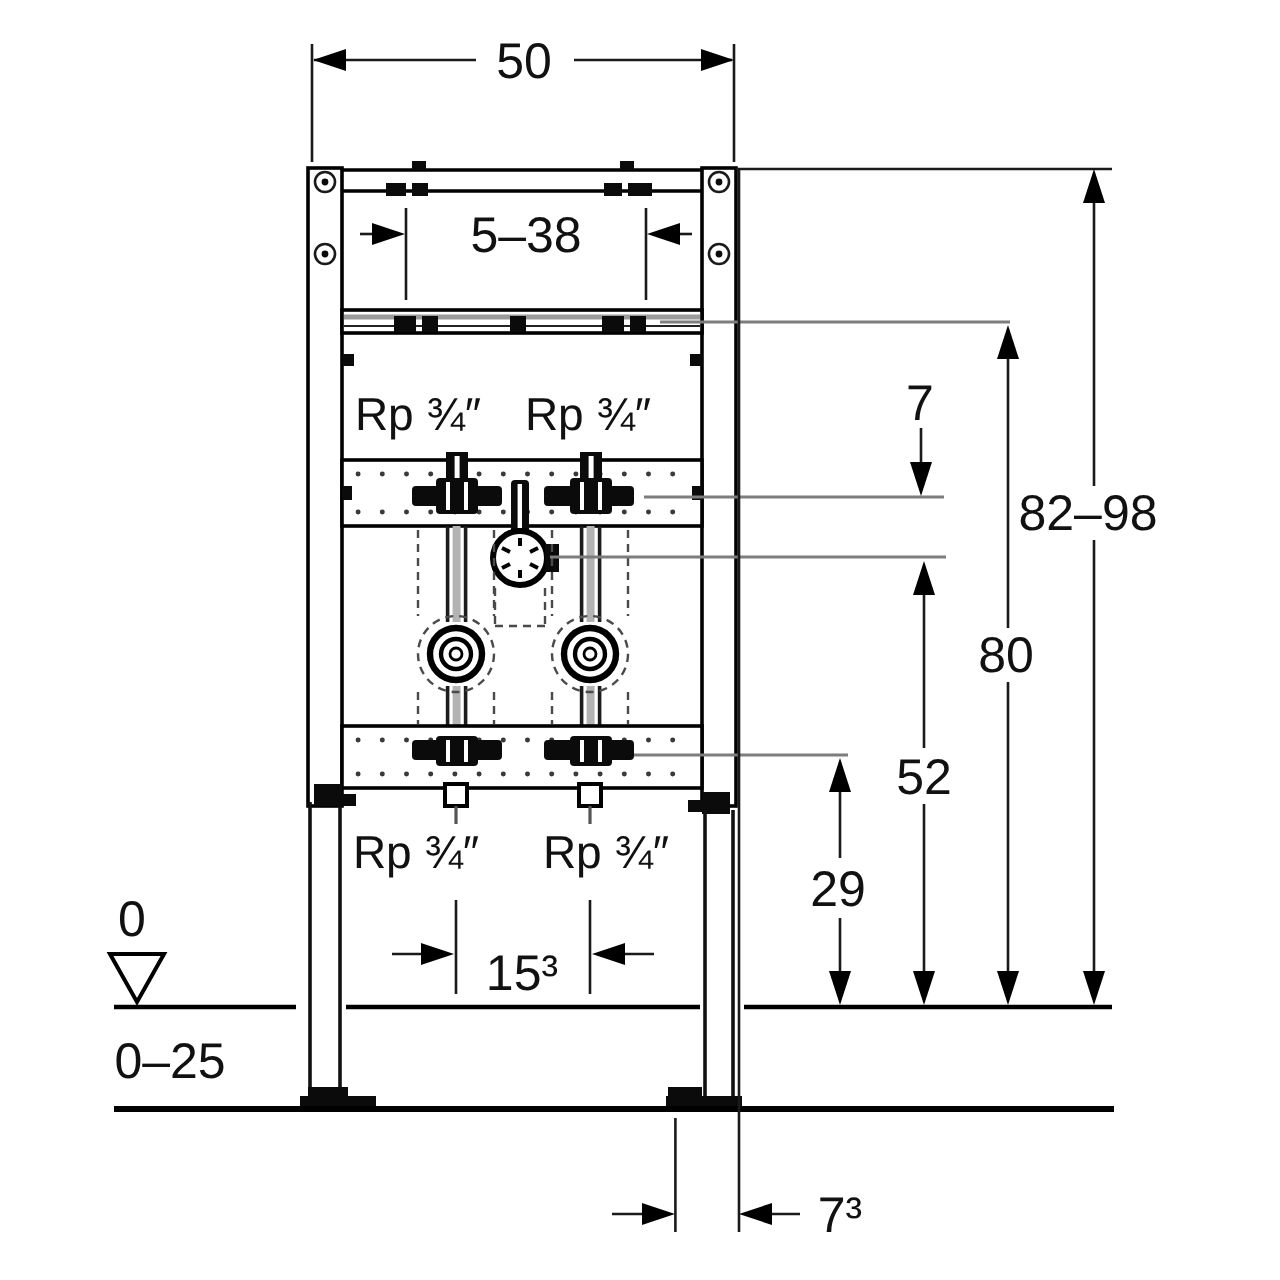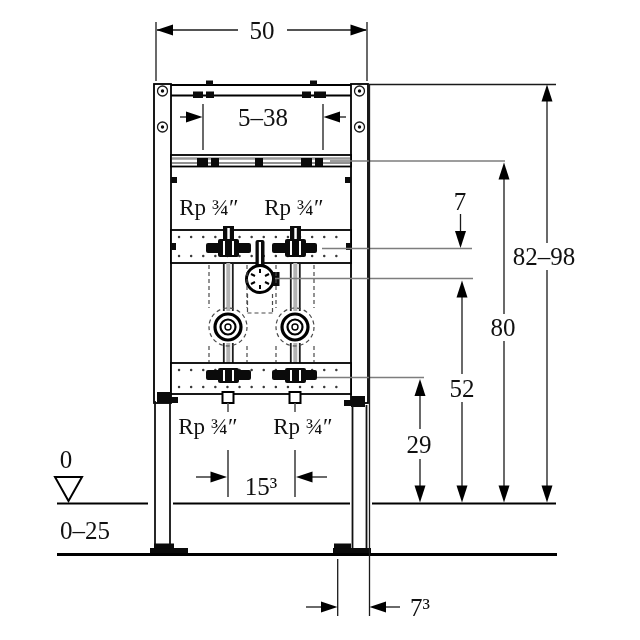--- a/index.html
+++ b/index.html
@@ -1,16 +1,16 @@
 <!DOCTYPE html>
 <html><head>
 <meta charset="utf-8">
 <style>
   html,body{margin:0;padding:0;background:#fff;}
-  .stage{width:640px;height:640px;background:#fff;position:relative;font-family:Liberation Serif, serif;}
+  .stage{width:640px;height:640px;background:#fff;position:relative;font-family:Liberation Sans, sans-serif;}
   svg{display:block;}
   .ln{stroke:#000;stroke-width:1.8;fill:none;}
   .thin{stroke:#1a1a1a;stroke-width:1.3;fill:none;}
   .dim{stroke:#1a1a1a;stroke-width:1.3;fill:none;}
   .arr{fill:#000;stroke:none;}
   .leader{stroke:#7d7d7d;stroke-width:1.4;fill:none;}
   .dash{stroke:#4a4a4a;stroke-width:1.2;fill:none;stroke-dasharray:4 3;}
   .dots{stroke:#3a3a3a;stroke-width:2.4;fill:none;stroke-dasharray:0.1 12;stroke-linecap:round;}
   .whitefill{fill:#fff;}
   .blk{fill:#0b0b0b;stroke:none;}

